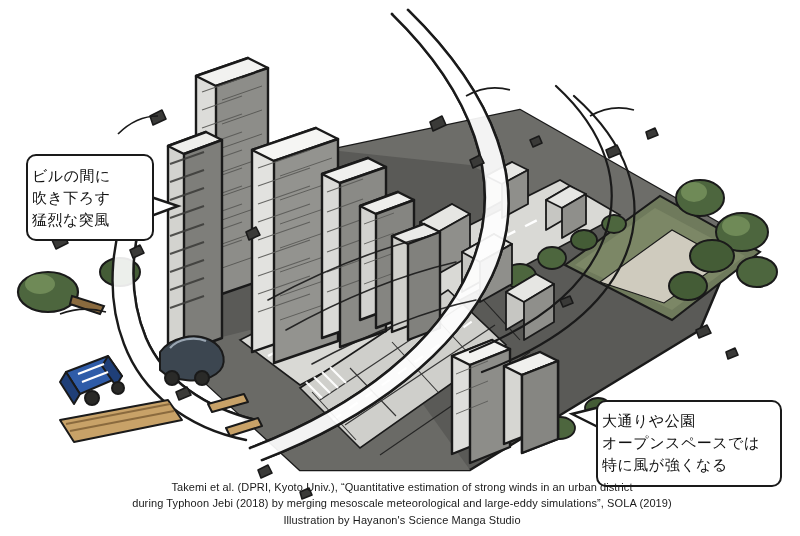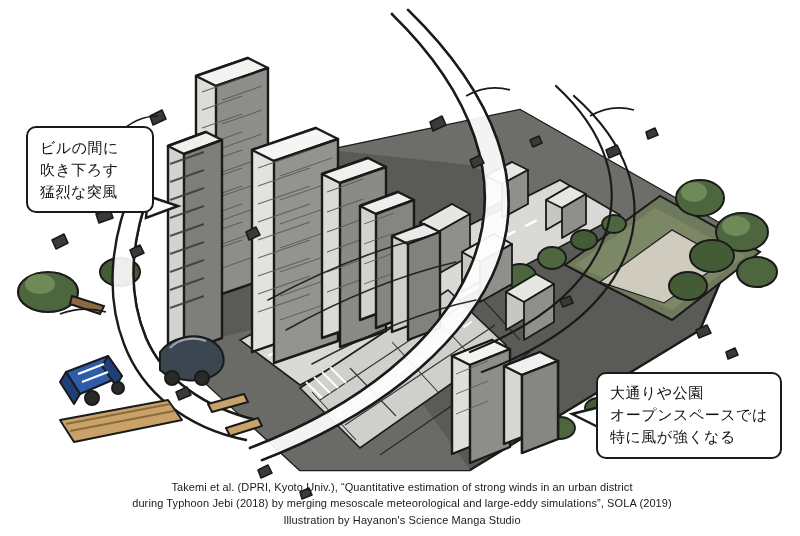--- a/index.html
+++ b/index.html
@@ -26,27 +26,28 @@
     width: 800px;
     height: 536px;
   }
 
   .callout {
     position: absolute;
     box-sizing: border-box;
     background: #ffffff;
     border: 2.5px solid #1a1a1a;
     border-radius: 10px;
-    padding: 9px 12px;
+    padding: 9px 4px;
     line-height: 1.45;
     color: #111111;
     font-size: 15px;
     letter-spacing: 0.5px;
     white-space: pre-line;
     z-index: 5;
+    margin-top: 28px;
   }
   #callout-left {
     left: 26px;
     top: 126px;
     width: 128px;
   }
   #callout-right {
     left: 596px;
     top: 372px;
     width: 186px;

